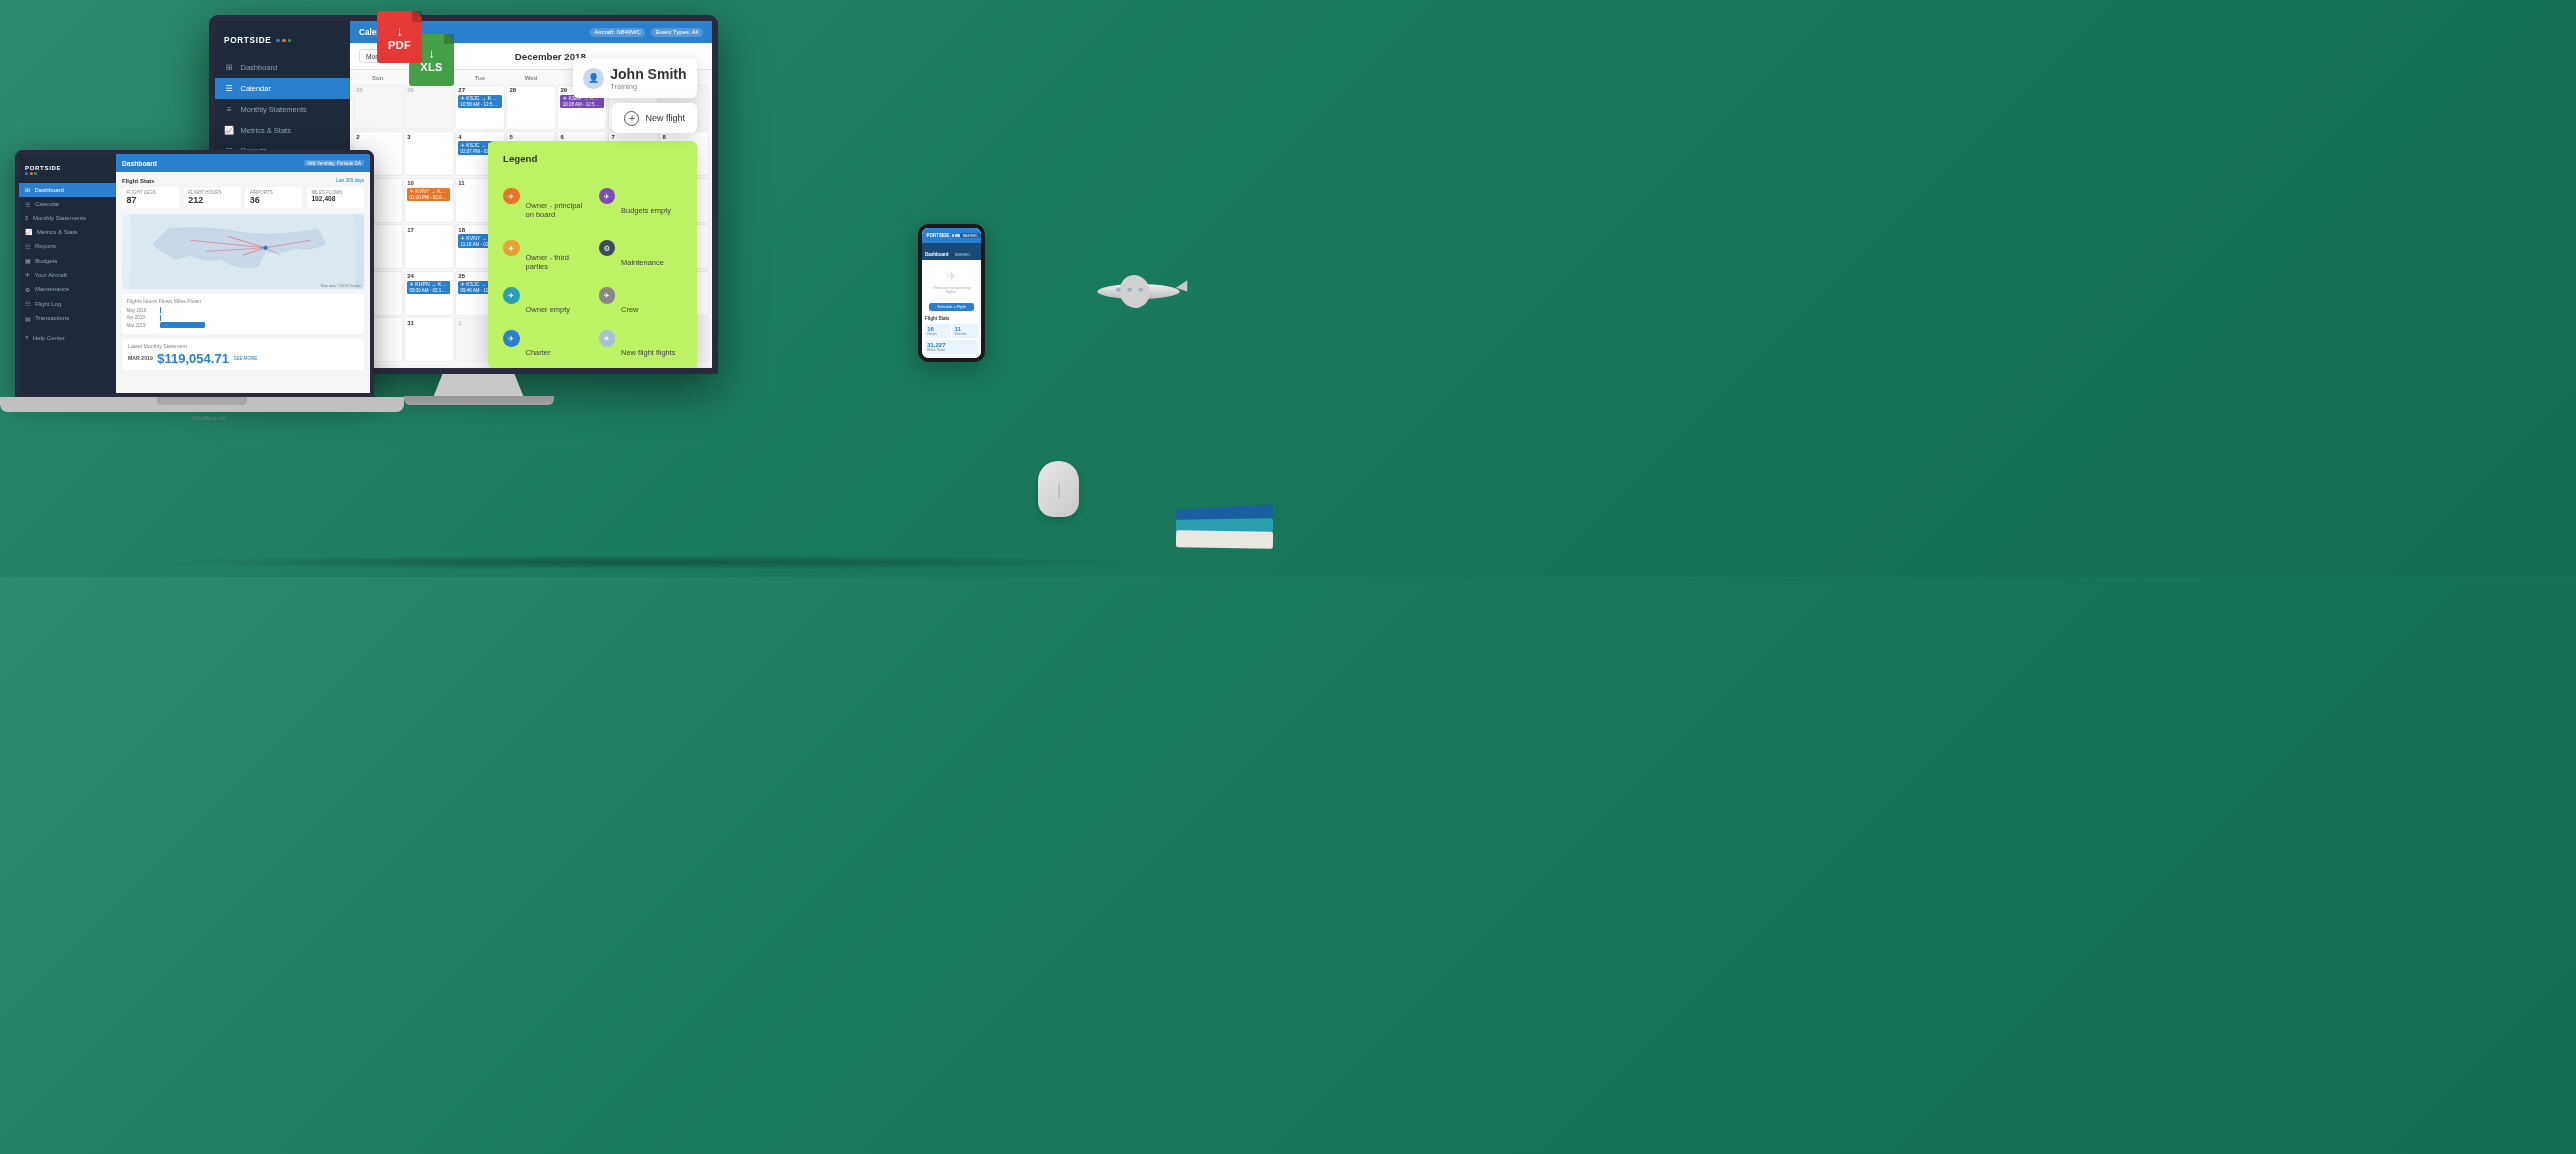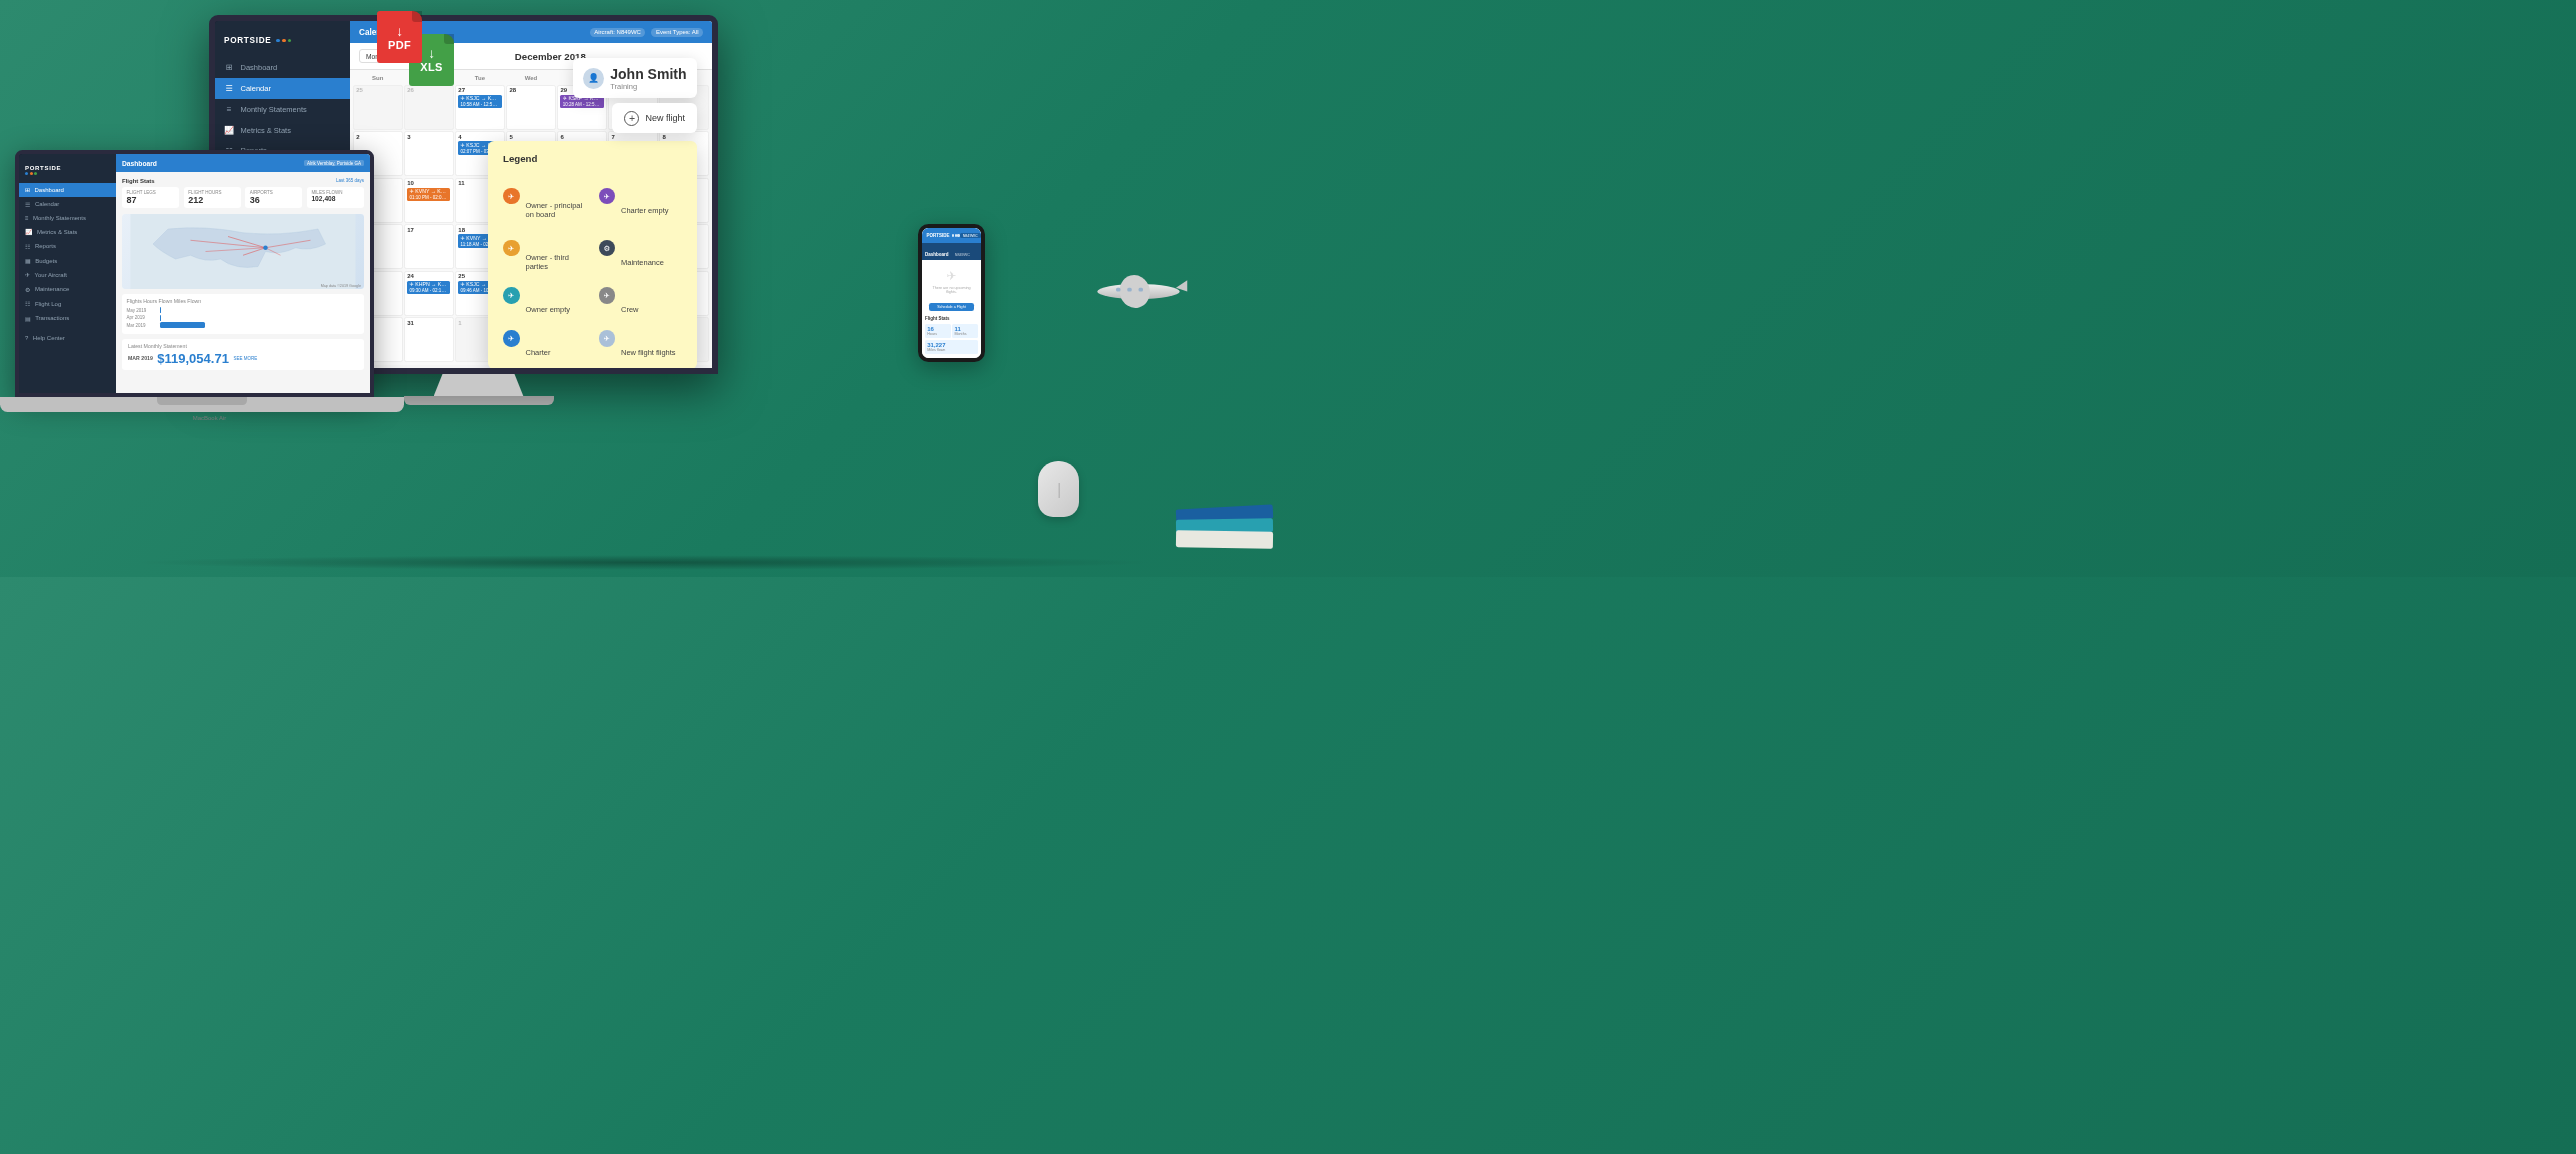--- a/index.html
+++ b/index.html
@@ -210,21 +210,21 @@
     .ev-blue { background: #2a7fcf; }
     .ev-orange { background: #e8752a; }
     .ev-purple { background: #7c4dba; }
     .ev-dark { background: #3d4a5a; }
 
     
     .legend-popup {
       position: absolute;
       right: 15px;
       top: 120px;
-      background: #fef9c3;
+      background: #bef264;
       border-radius: 6px;
       padding: 12px 15px;
       box-shadow: 0 6px 22.4px rgba(0,0,0,0.2);
       width: 209px;
       z-index: 10;
     }
     .legend-title {
       font-size: 9.7px;
       font-weight: 600;
       color: #333;
@@ -991,21 +991,21 @@
 
     <div class="legend-popup">
       <div class="legend-title">Legend</div>
       <div class="legend-grid">
         <div class="legend-item">
           <div class="legend-icon li-orange">✈</div>
           <span class="legend-label">Owner - principal on board</span>
         </div>
         <div class="legend-item">
           <div class="legend-icon li-purple">✈</div>
-          <span class="legend-label">Charter empty</span>
+          <span class="legend-label">Budgets empty</span>
         </div>
         <div class="legend-item">
           <div class="legend-icon li-orange2">✈</div>
           <span class="legend-label">Owner - third parties</span>
         </div>
         <div class="legend-item">
           <div class="legend-icon li-dark">⚙</div>
           <span class="legend-label">Maintenance</span>
         </div>
         <div class="legend-item">

